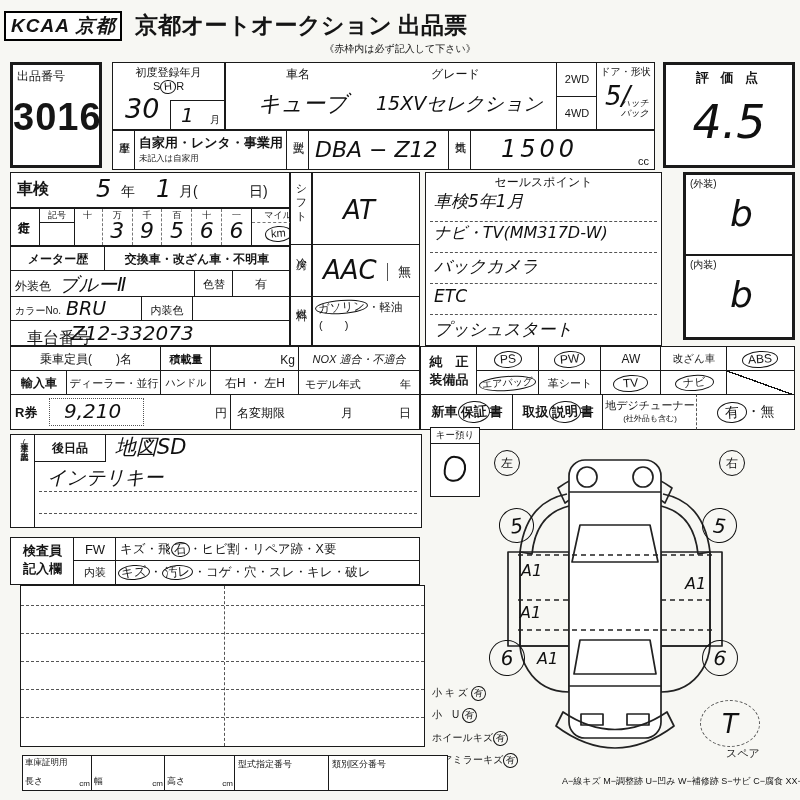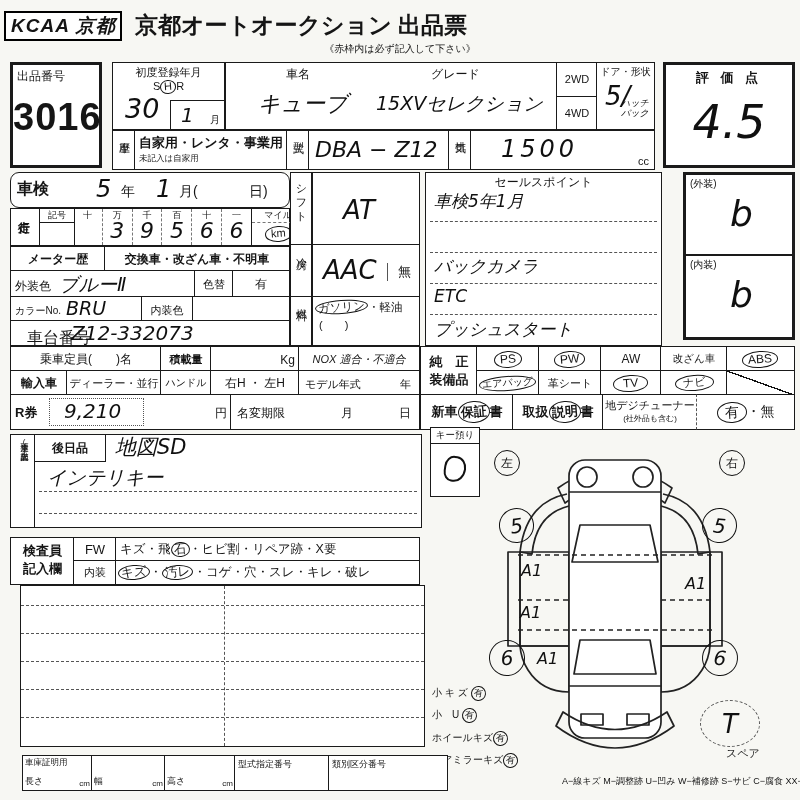--- a/index.html
+++ b/index.html
@@ -87,21 +87,21 @@
   <div class="cell" style="left:470px;top:130px;width:185px;height:40px;">
     <span class="hw" style="position:absolute;left:30px;top:4px;font-size:24px;letter-spacing:4px;">1500</span>
     <span style="position:absolute;right:5px;bottom:2px;font-size:11px;">cc</span>
   </div>
 
   <div class="cell thick" style="left:663px;top:62px;width:132px;height:106px;">
     <div style="font-size:13px;font-weight:600;text-align:center;padding-top:4px;letter-spacing:4px;">評 価 点</div>
     <div class="hw" style="font-size:46px;text-align:center;margin-top:8px;">4.5</div>
   </div>
 
-  <div class="cell" style="left:10px;top:172px;width:280px;height:36px;border-radius:9px;">
+  <div class="cell" style="left:10px;top:172px;width:280px;height:36px;">
     <span style="position:absolute;left:6px;top:6px;font-size:16px;font-weight:700;">車検</span>
     <span class="hw" style="position:absolute;left:85px;top:2px;font-size:24px;">5</span>
     <span style="position:absolute;left:110px;top:10px;font-size:14px;">年</span>
     <span class="hw" style="position:absolute;left:145px;top:2px;font-size:24px;">1</span>
     <span style="position:absolute;left:168px;top:10px;font-size:14px;">月(</span>
     <span style="position:absolute;left:238px;top:10px;font-size:14px;">日)</span>
   </div>
 
   <div class="cell" style="left:10px;top:208px;width:280px;height:38px;">
     <div class="vtext" style="position:absolute;left:4px;top:2px;font-size:12px;font-weight:700;">走行</div>
@@ -187,20 +187,21 @@
     <div style="padding:3px 2px;font-size:11.5px;">
       <span class="circ" style="padding:0 2px;">ガソリン</span><span>・軽油</span>
     </div>
     <div style="font-size:11px;padding-left:6px;">(　　)</div>
   </div>
 
   <div class="cell" style="left:425px;top:172px;width:237px;height:174px;">
     <div style="font-size:12px;text-align:center;padding-top:1px;">セールスポイント</div>
     <div class="hw" style="position:absolute;left:8px;top:17px;font-size:17px;">車検5年1月</div>
     <div class="dashline" style="top:48px;"></div>
+    <div class="hw" style="position:absolute;left:8px;top:50px;font-size:16px;">ナビ・TV(MM317D-W)</div>
     <div class="dashline" style="top:79px;"></div>
     <div class="hw" style="position:absolute;left:8px;top:82px;font-size:17px;">バックカメラ</div>
     <div class="dashline" style="top:110px;"></div>
     <div class="hw" style="position:absolute;left:8px;top:113px;font-size:17px;">ETC</div>
     <div class="dashline" style="top:141px;"></div>
     <div class="hw" style="position:absolute;left:8px;top:145px;font-size:17px;">プッシュスタート</div>
   </div>
 
   <div class="cell thick" style="left:683px;top:172px;width:112px;height:168px;">
     <div style="position:relative;height:50%;border-bottom:2px solid #1a1a1a;box-sizing:border-box;">

